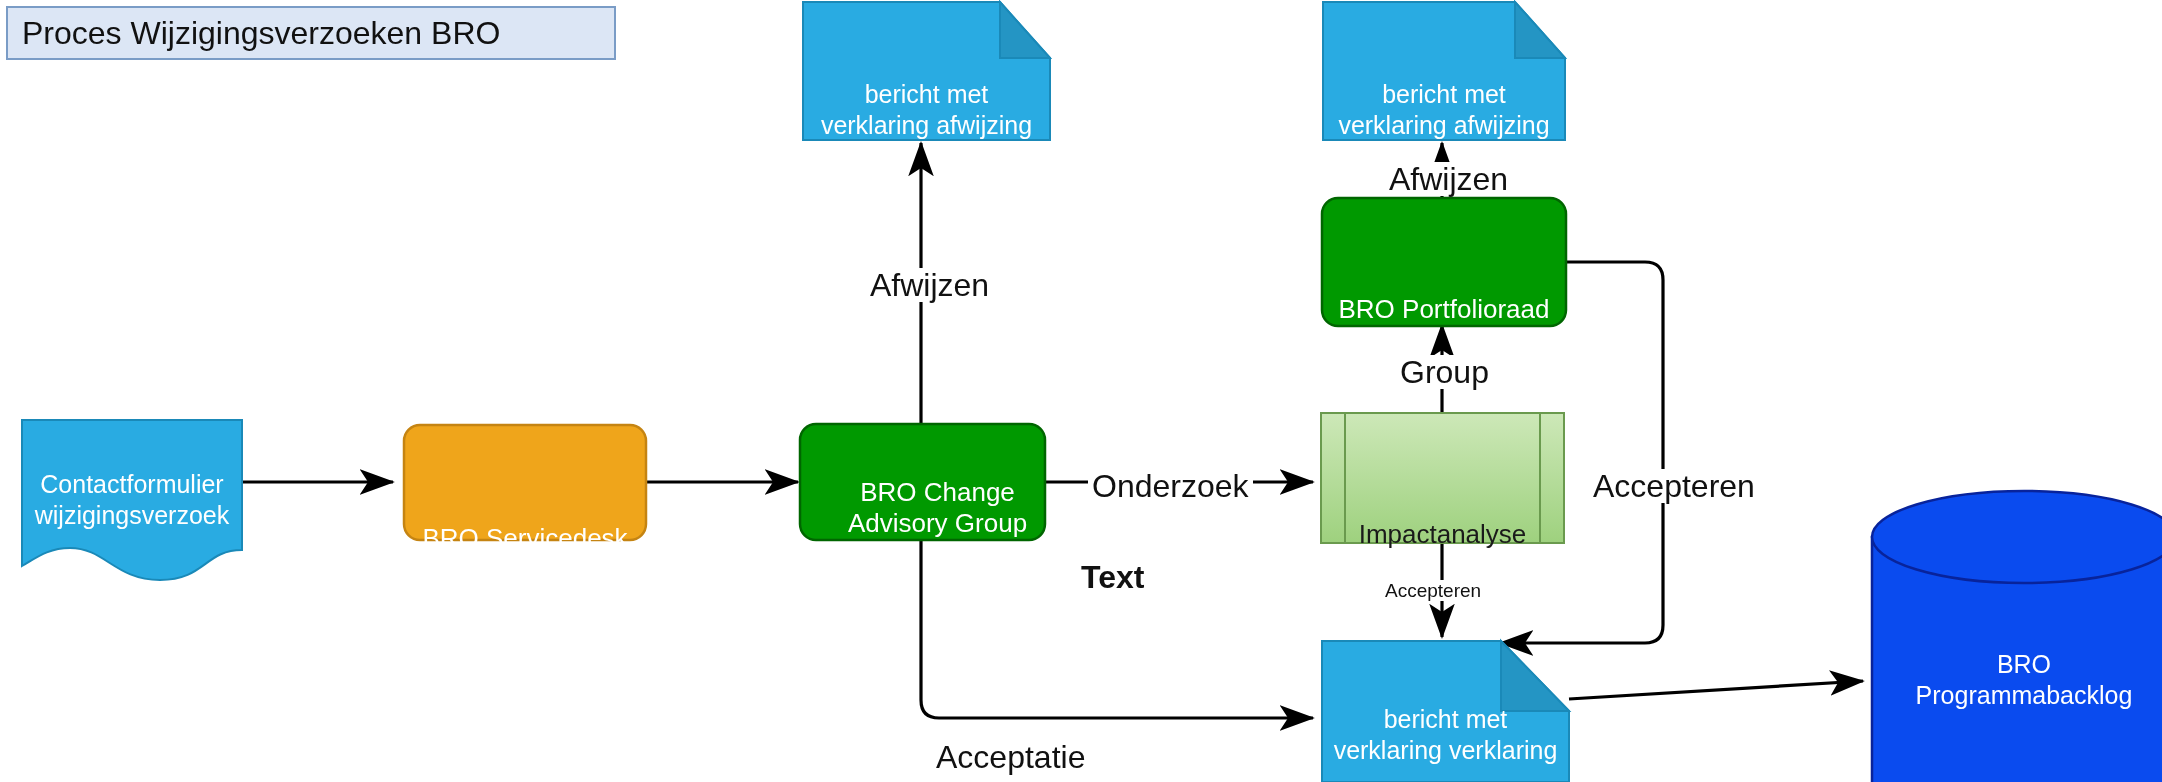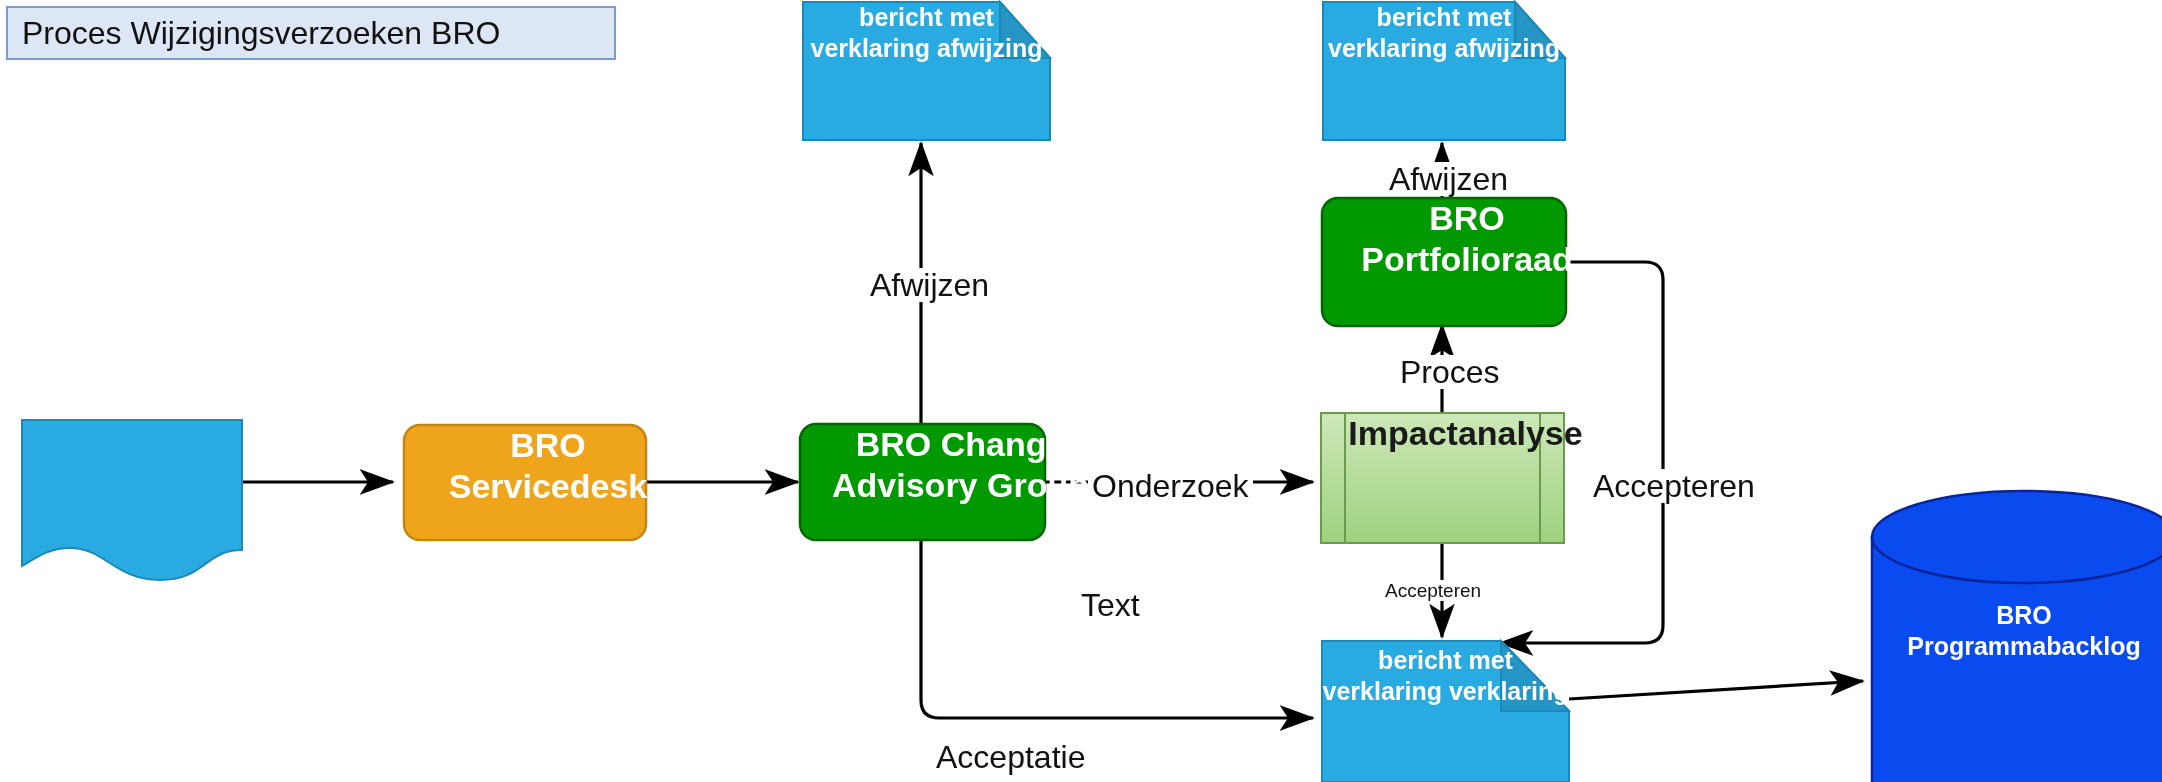--- a/index.html
+++ b/index.html
@@ -42,31 +42,30 @@
   }
   .title-text {
     font-size: 32px;
     color: #111111;
     font-family: "Liberation Sans", sans-serif;
     white-space: nowrap;
   }
   .node-label {
     position: absolute;
     display: flex;
-    align-items: flex-start;
+    align-items: flex-end;
     justify-content: center;
     text-align: center;
     line-height: 1.22;
     pointer-events: none;
     font-family: "Liberation Sans", sans-serif;
-    font-weight: bold;
   }
   .lbl-white { color: #ffffff; }
   .lbl-dark  { color: #1a1a1a; }
-  .fs-26 { font-size: 34px; margin-left: 23px; }
+  .fs-26 { font-size: 26px; }
   .fs-25 { font-size: 25px; }
   .edge-label {
     position: absolute;
     color: #111111;
     background: #ffffff;
     white-space: nowrap;
     font-family: "Liberation Sans", sans-serif;
     line-height: 1;
     padding: 1px 4px;
   }
@@ -169,20 +168,26 @@
       <path d="M1322,641 L1501,641 L1569,711 L1569,782 L1322,782 Z" fill="#29ABE2" stroke="#1a89b8" stroke-width="2"></path>
       <path d="M1501,641 L1501,711 L1569,711 Z" fill="#2495c4" stroke="#1a89b8" stroke-width="2"></path>
     </g>
 
     <g>
       <path d="M1872,537 L1872,800 A152,46 0 0 0 2176,800 L2176,537 Z" fill="#0A4BEF" stroke="#08239b" stroke-width="2.5"></path>
       <ellipse cx="2024" cy="537" rx="152" ry="46" fill="#0A4BEF" stroke="#08239b" stroke-width="2.5"></ellipse>
     </g>
   </svg>
 
+  <div class="node-label lbl-white fs-25" style="left:22px; top:420px; width:220px; height:110px;">
+    <div>
+      <div>Contactformulier</div>
+      <div>wijzigingsverzoek</div>
+    </div>
+  </div>
 
   <div class="node-label lbl-white fs-26" style="left:404px; top:425px; width:242px; height:130px;">
     <span>BRO Servicedesk</span>
   </div>
 
   <div class="node-label lbl-white fs-26" style="left:800px; top:424px; width:275px; height:116px;">
     <div>
       <div>BRO Change</div>
       <div>Advisory Group</div>
     </div>
@@ -223,23 +228,23 @@
       <div>Programmabacklog</div>
     </div>
   </div>
 
   <div class="edge-label el-25" style="left:866px; top:268px;">Afwijzen</div>
 
   <div class="edge-label el-25" style="left:1088px; top:469px;">Onderzoek</div>
 
   <div class="edge-label el-25" style="left:932px; top:740px;">Acceptatie</div>
 
-  <div class="edge-label el-25" style="left:1396px; top:355px;">Proces</div>
+  <div class="edge-label el-25" style="left:1396px; top:355px;">Group</div>
 
   <div class="edge-label el-19" style="left:1381px; top:580px;">Accepteren</div>
 
   <div class="edge-label el-25" style="left:1385px; top:162px;">Afwijzen</div>
 
   <div class="edge-label el-25" style="left:1589px; top:469px;">Accepteren</div>
 
-  <div class="edge-label el-25" style="left:1077px; top:588px;">Text</div>
+  <div class="edge-label el-25" style="left:1077px; top:560px;font-weight:bold;">Text</div>
 
 </div>
 
 </body></html>

